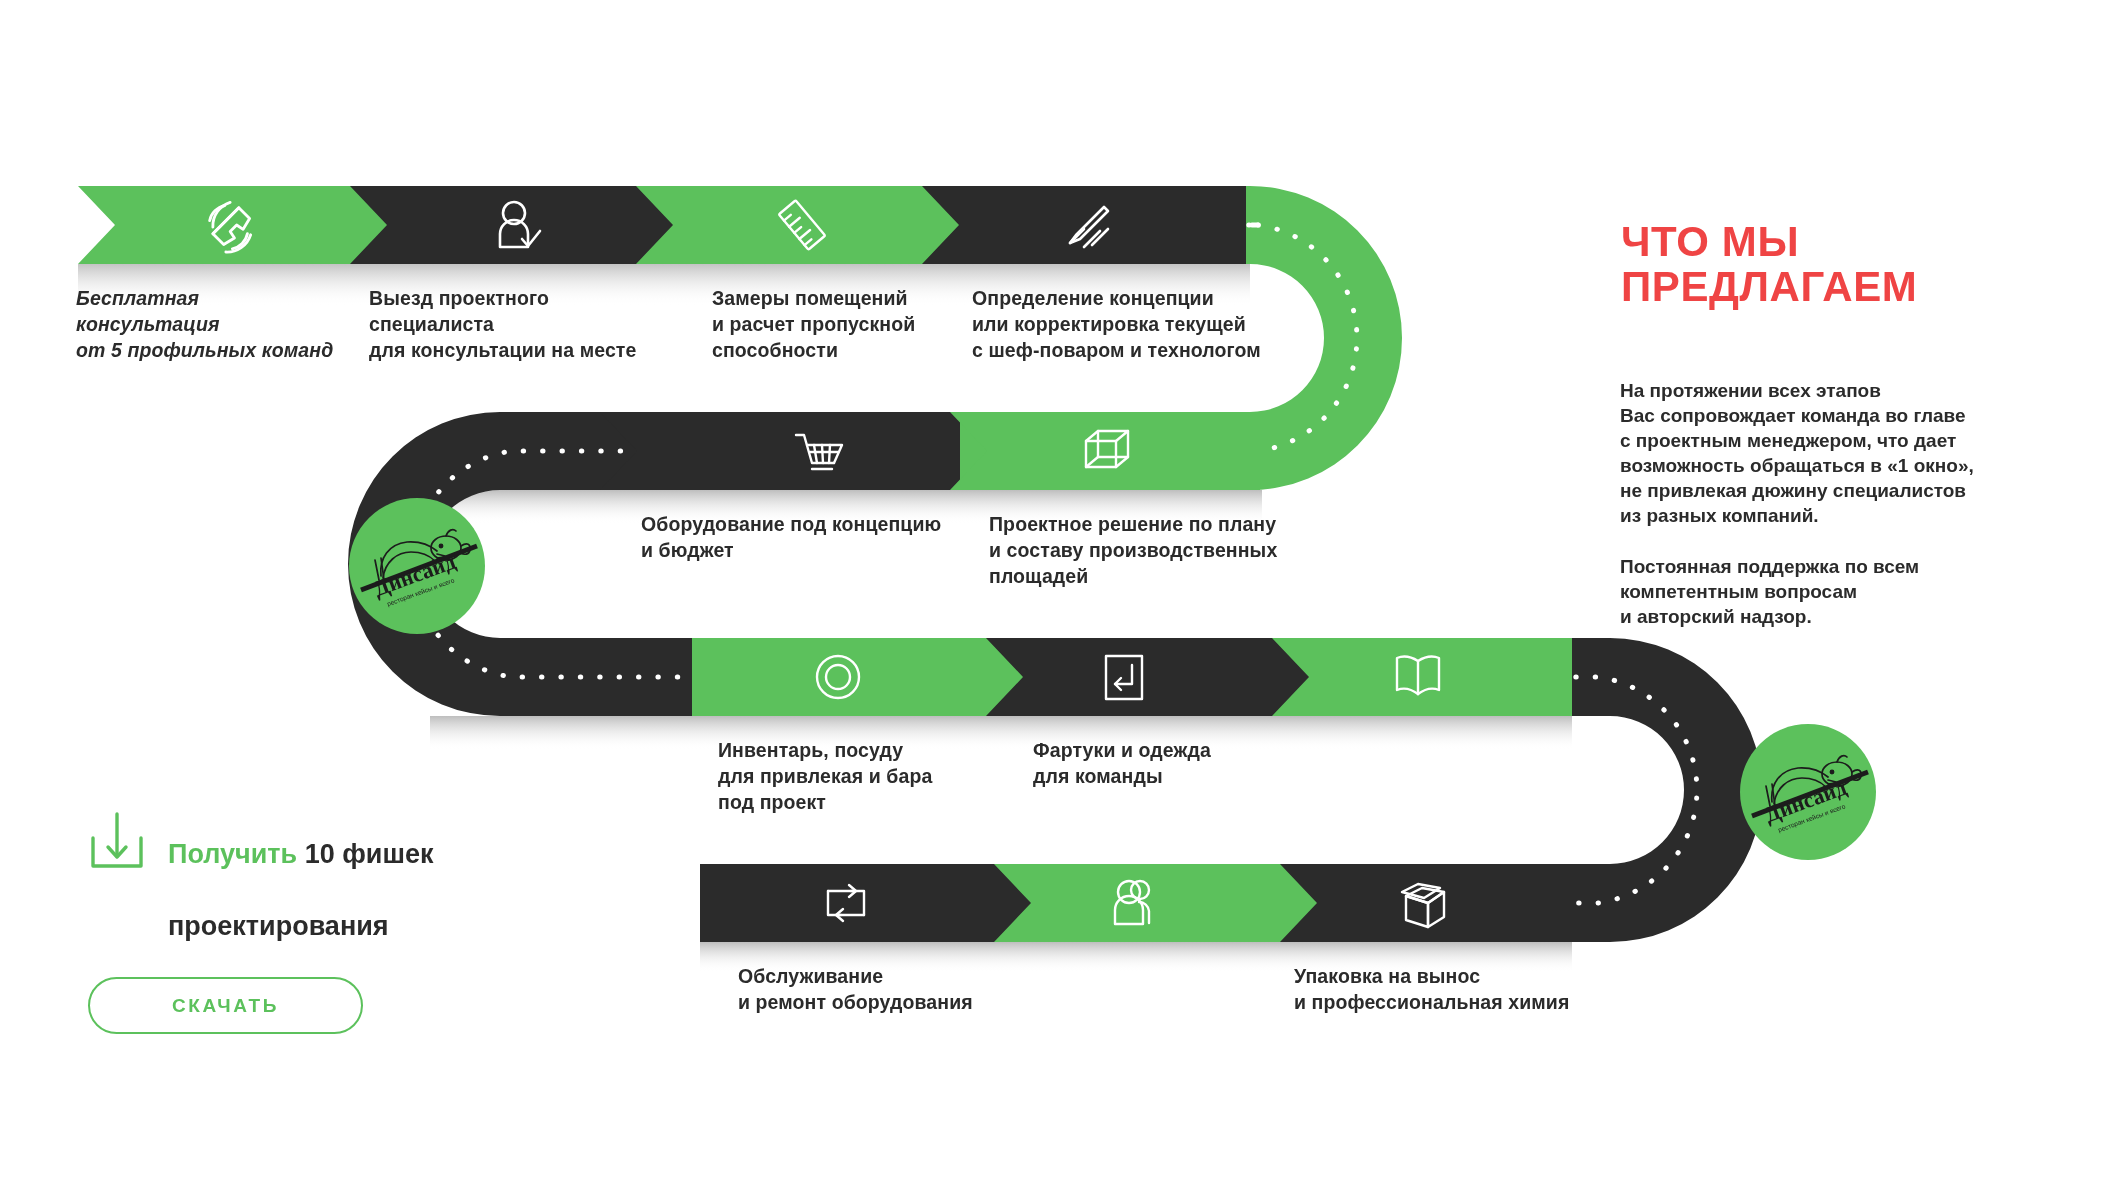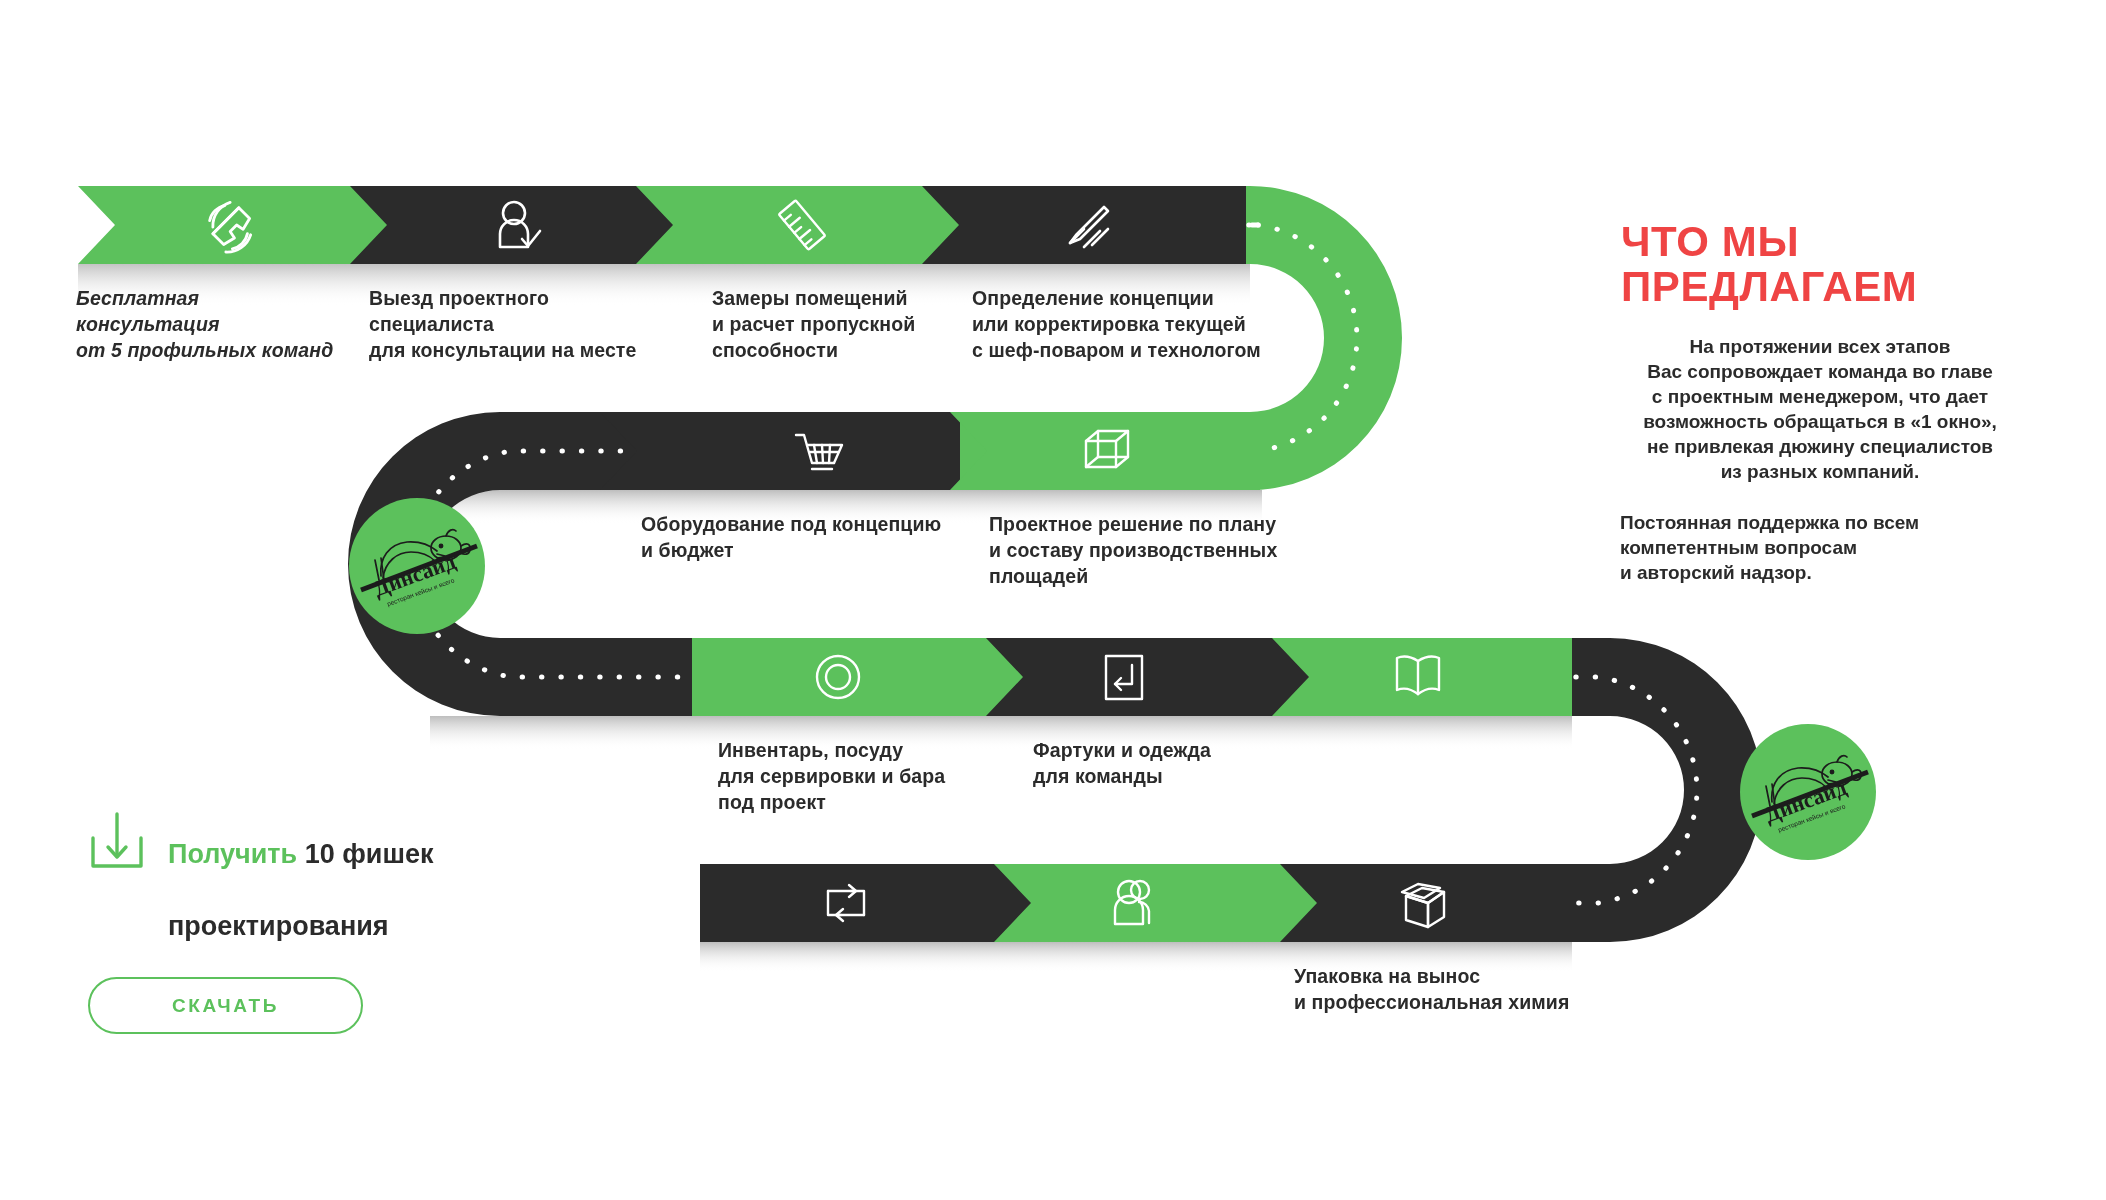--- a/index.html
+++ b/index.html
@@ -35,21 +35,21 @@
     margin:1px;
   }
   .para{
     font-size:19px;
     line-height:25px;
     font-weight:bold;
     color:#2b2b2b;
     white-space:pre-line;
     margin:0;
   }
-  #para1{margin-top:25px;text-align:center;}
+  #para1{margin-top:69px;}
   #para2{margin-top:26px;}
 
   
   #cta{position:absolute;left:88px;top:800px;width:470px;}
   #cta-row{display:flex;align-items:flex-start;}
   #dl-icon{width:58px;height:62px;flex:0 0 58px;margin-top:10px;}
   #cta-text{
     margin-left:22px;
     font-size:27px;
     line-height:36px;
@@ -284,25 +284,27 @@
 или корректировка текущей
 с шеф-поваром и технологом</div>
 
 <div class="label" style="left:641px;top:511px;width:320px;">Оборудование под концепцию
 и бюджет</div>
 <div class="label" style="left:989px;top:511px;width:300px;">Проектное решение по плану
 и составу производственных
 площадей</div>
 
 <div class="label" style="left:718px;top:737px;width:280px;">Инвентарь, посуду
-для сервировки и бара
+для привлекая и бара
 под проект</div>
 <div class="label" style="left:1033px;top:737px;width:260px;">Фартуки и одежда
 для команды</div>
 
+<div class="label" style="left:738px;top:963px;width:290px;">Обслуживание
+и ремонт оборудования</div>
 <div class="label" style="left:1294px;top:963px;width:300px;">Упаковка на вынос
 и профессиональная химия</div>
 
 <div id="rightcol">
   <h1 id="headline">ЧТО МЫ
 ПРЕДЛАГАЕМ</h1>
   <p class="para" id="para1">На протяжении всех этапов
 Вас сопровождает команда во главе
 с проектным менеджером, что дает
 возможность обращаться в «1 окно»,

